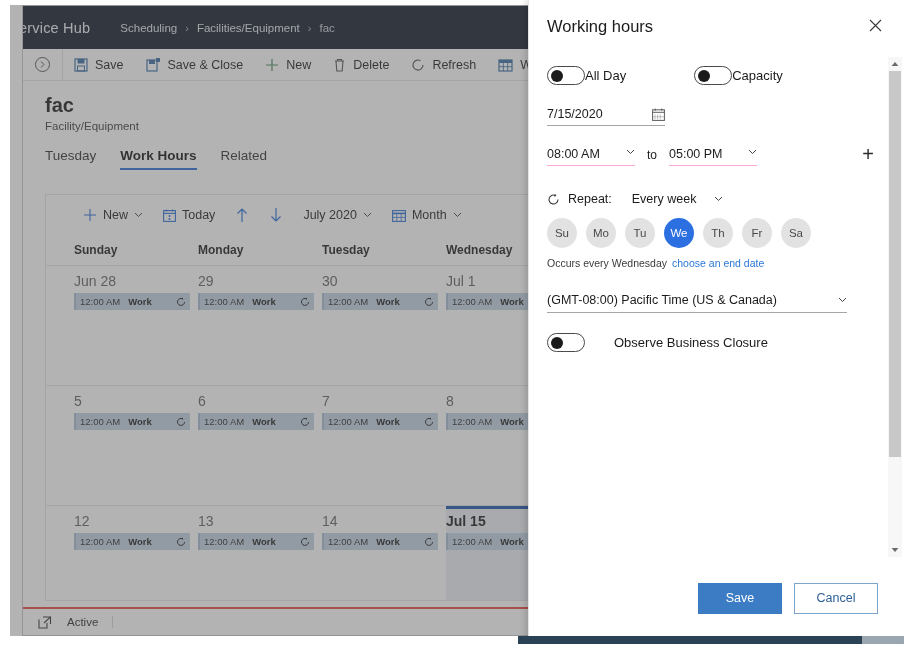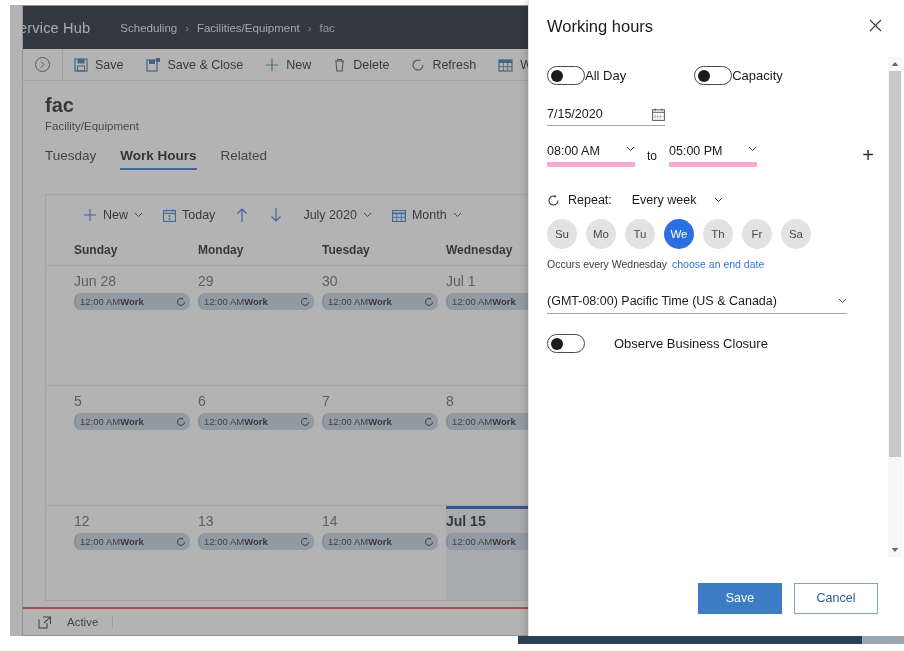--- a/index.html
+++ b/index.html
@@ -183,26 +183,25 @@
     color: #636363;
     margin-bottom: 4px;
   }
   .cal-cell.today .cell-date { color: #1b1b1b; font-weight: bold; }
   .evt {
     background: #c3d3e4;
     border-left: 2px solid #a9bdd3;
     height: 17px;
     display: flex;
     align-items: center;
-    gap: 0;
+    gap: 8px;
     padding: 0 4px;
     font-size: 9.5px;
     color: #1b1b1b;
     width: 116px;
-    border-radius: 7px;
   }
   .evt .etime { color: #2b2b2b; }
   .evt .elabel { font-weight: bold; }
   .evt .eico { margin-left: auto; display: flex; align-items: center; }
 
   
   .statusbar {
     position: absolute;
     left: 0; right: 0; bottom: 0;
     height: 28px;
@@ -283,21 +282,21 @@
 
   
   .time-row {
     margin-top: 18px;
     display: flex;
     align-items: flex-end;
     gap: 0;
   }
   .time-box {
     width: 88px;
-    border-bottom: 5px solid #f9a8d4;
+    border-bottom: 1px solid #f9a8d4;
     display: flex;
     align-items: flex-start;
     padding-bottom: 4px;
   }
   .tb-val { font-size: 12.5px; color: #1b1b1b; }
   .tb-chev { margin-left: auto; color: #444; font-size: 9px; }
   .time-to { font-size: 12px; color: #1b1b1b; padding: 0 12px 4px 12px; }
   .time-add {
     margin-left: auto;
     font-size: 20px;

